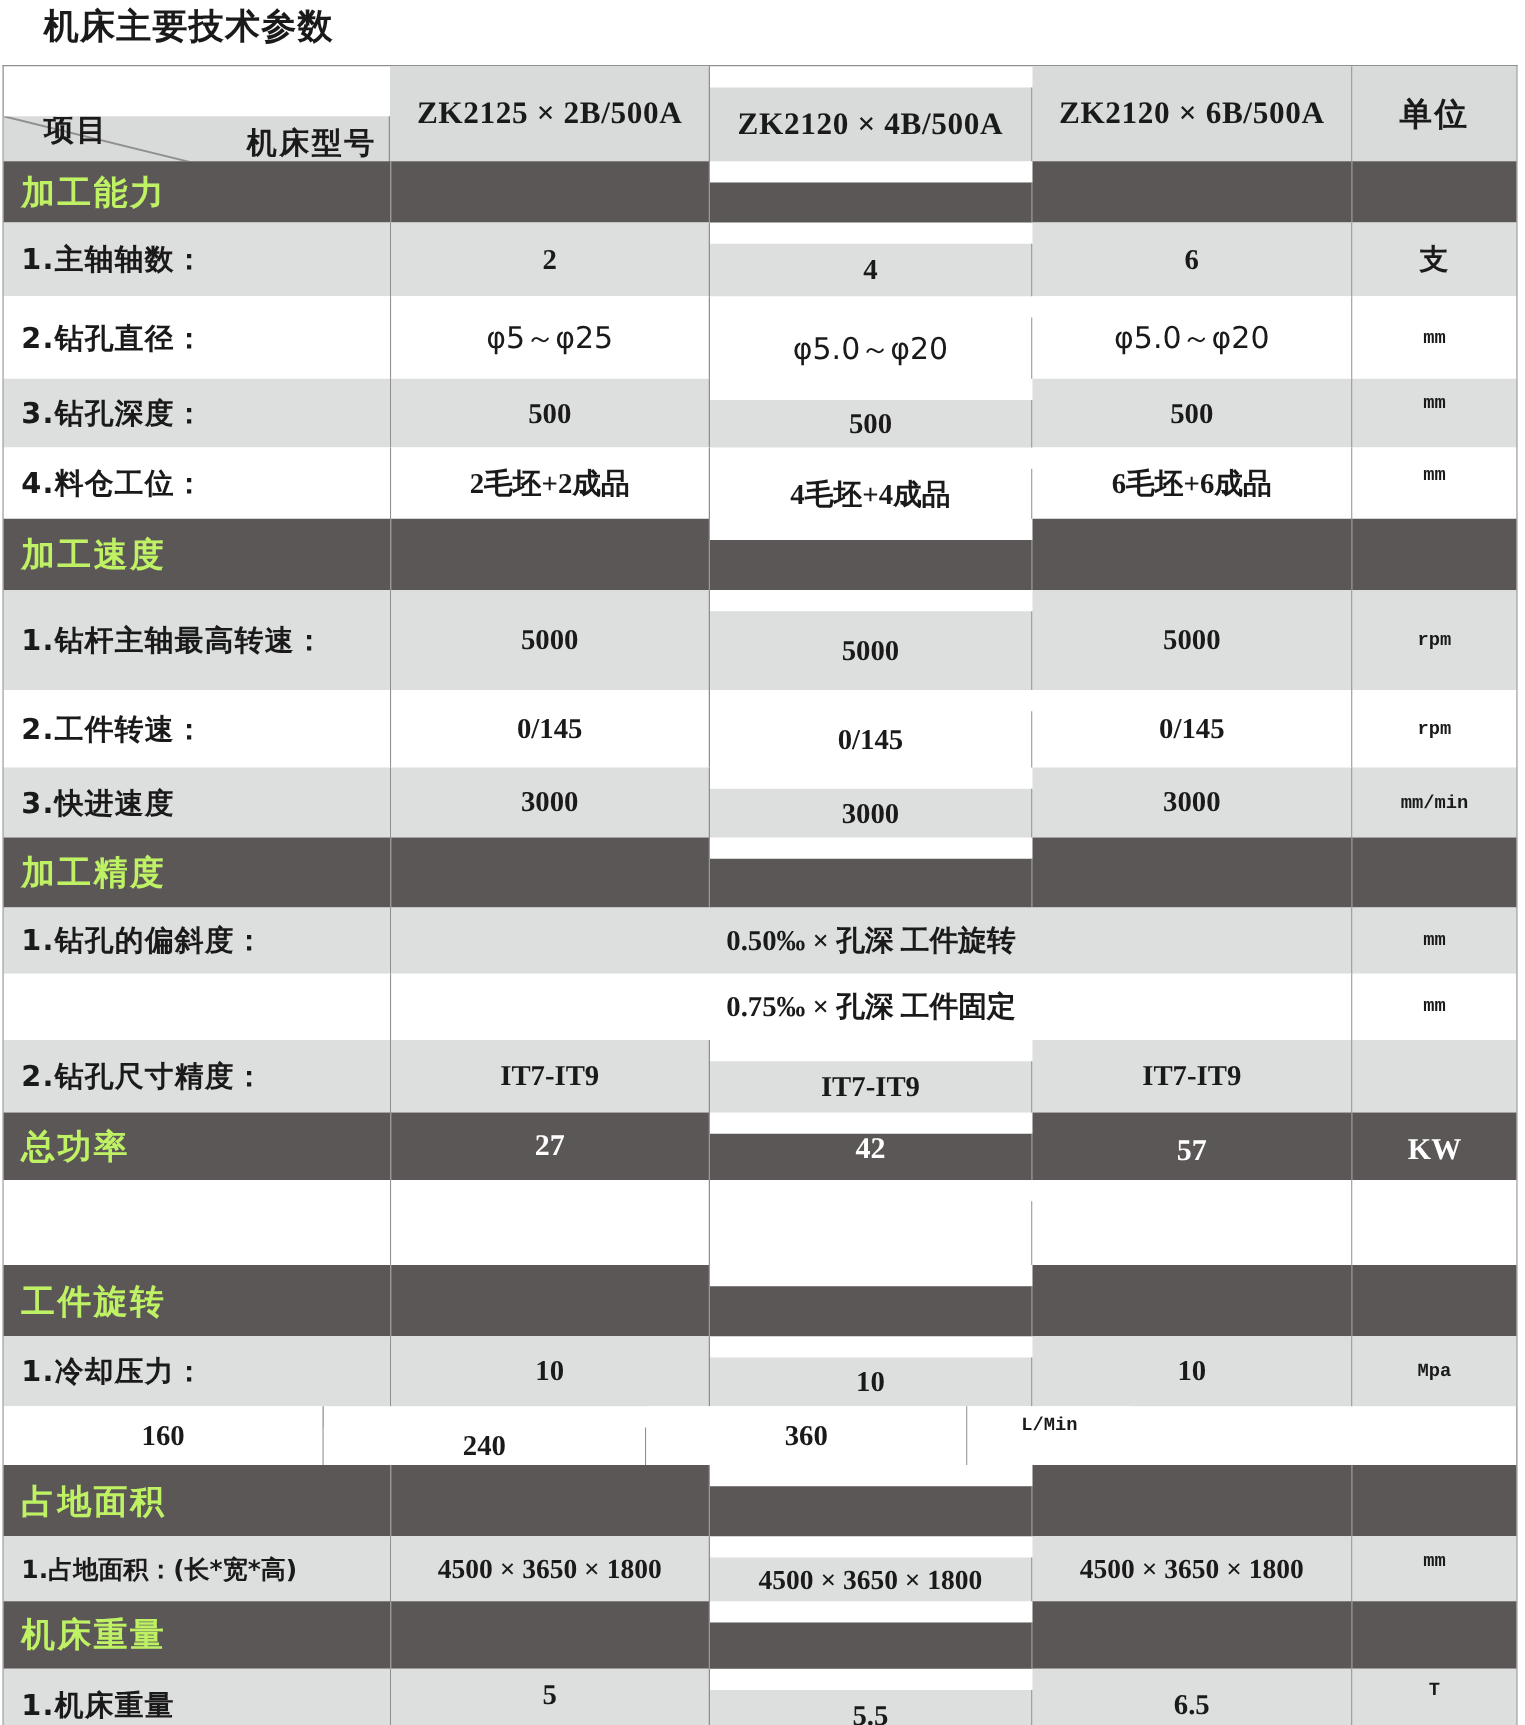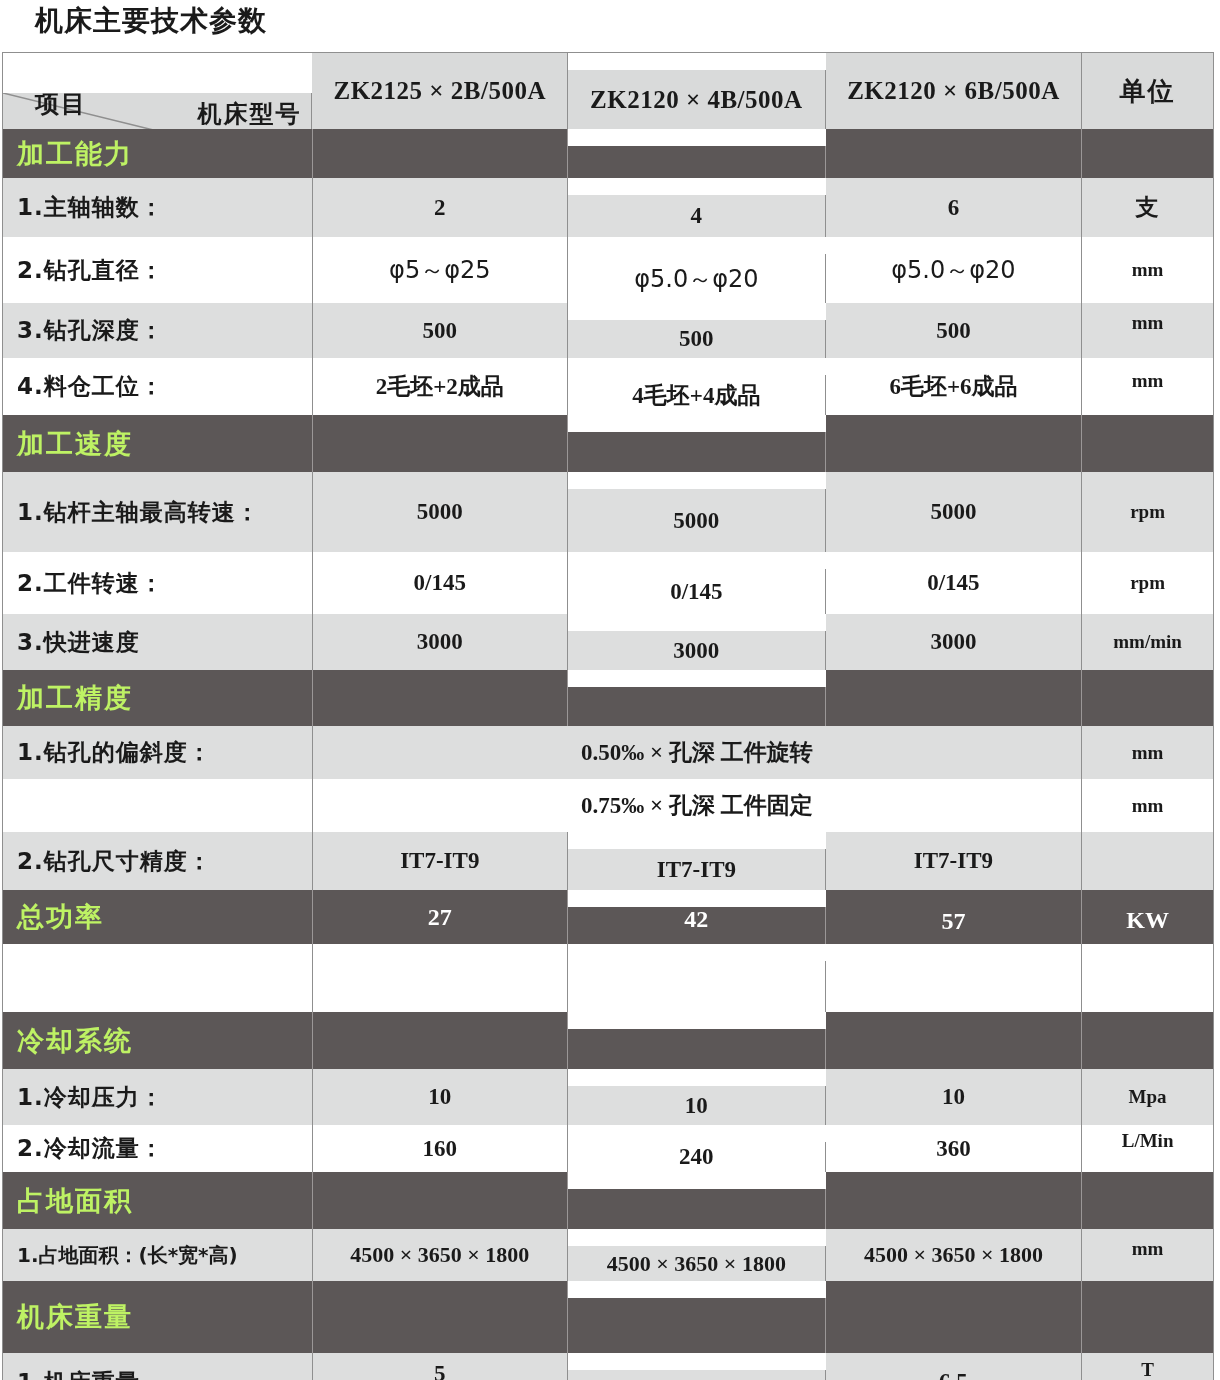--- a/index.html
+++ b/index.html
@@ -18,21 +18,21 @@
   .c5{width:131px;border-right:none;}
   .cm{width:771px;}
   .r-gray .cell{background:#dddede;}
   .r-white .cell{background:#ffffff;}
   .r-sec .cell{background:#5c5757;}
   .r-sec .cell{border-right-color:#9b9797;}
   .r-head .cell{background:#d9dada;}
   .lbl{font-size:23px;font-weight:bold;letter-spacing:1px;}
   .val{font-size:23px;font-weight:bold;font-family:"Liberation Serif","DejaVu Serif",serif;}
   .val-sans{font-size:24px;font-weight:normal;font-family:"DejaVu Sans","Liberation Sans",sans-serif;}
-  .unit{font-size:19px;font-weight:bold;font-family:Liberation Serif, serif;text-align:center;}
+  .unit{font-size:15px;font-weight:bold;font-family:Liberation Mono, monospace;text-align:center;}
   .sec-lbl{font-size:27px;font-weight:bold;color:#bef264;letter-spacing:2px;}
   .sec-val{font-size:24px;font-weight:bold;color:#ffffff;font-family:"Liberation Serif","DejaVu Serif",serif;}
   .model{font-size:25px;font-weight:bold;font-family:"Liberation Serif","DejaVu Serif",serif;letter-spacing:0.5px;}
   .unit-h{font-size:26px;font-weight:bold;letter-spacing:2px;}
   .corner{justify-content:flex-start;padding-left:0;margin-top:40px;}
   .corner-top{position:absolute;top:5px;right:10px;font-size:24px;font-weight:bold;letter-spacing:2px;}
   .corner-bottom{position:absolute;bottom:9px;left:32px;font-size:24px;font-weight:bold;letter-spacing:2px;}
   .diag{position:absolute;left:0;top:0;}
   .up8{transform:translateY(-8px);}
   .up6{transform:translateY(-6px);}
@@ -290,21 +290,21 @@
     <div class="row r-white" style="height:68px">
       <div class="cell c1"></div>
         <div class="cell c2"></div>
         <div class="cell c3"></div>
         <div class="cell c4"></div>
         <div class="cell c5"></div>
     </div>
 
     <div class="row r-sec" style="height:57px">
       <div class="cell c1">
-          <span class="sec-lbl">冷却系统</span>
+          <span class="sec-lbl">工件旋转</span>
         </div>
       <div class="cell c2"></div>
         <div class="cell c3"></div>
         <div class="cell c4"></div>
         <div class="cell c5"></div>
     </div>
 
     <div class="row r-gray" style="height:56px">
       <div class="cell c1">
           <span class="lbl">1.冷却压力：</span>
@@ -317,23 +317,20 @@
         </div>
       <div class="cell c4">
           <span class="val">10</span>
         </div>
       <div class="cell c5">
           <span class="unit">Mpa</span>
         </div>
     </div>
 
     <div class="row r-white" style="height:47px">
-      <div class="cell c1">
-          <span class="lbl">2.冷却流量：</span>
-        </div>
       <div class="cell c2">
           <span class="val">160</span>
         </div>
       <div class="cell c3">
           <span class="val">240</span>
         </div>
       <div class="cell c4">
           <span class="val">360</span>
         </div>
       <div class="cell c5">
@@ -362,21 +359,21 @@
           <span class="val" style="font-size:22px;">4500 × 3650 × 1800</span>
         </div>
       <div class="cell c4">
           <span class="val" style="font-size:22px;">4500 × 3650 × 1800</span>
         </div>
       <div class="cell c5">
           <span class="unit up6">mm</span>
         </div>
     </div>
 
-    <div class="row r-sec" style="height:72px">
+    <div class="row r-sec" style="height:54px">
       <div class="cell c1">
           <span class="sec-lbl">机床重量</span>
         </div>
       <div class="cell c2"></div>
         <div class="cell c3"></div>
         <div class="cell c4"></div>
         <div class="cell c5"></div>
     </div>
 
     <div class="row r-gray" style="height:58px">

